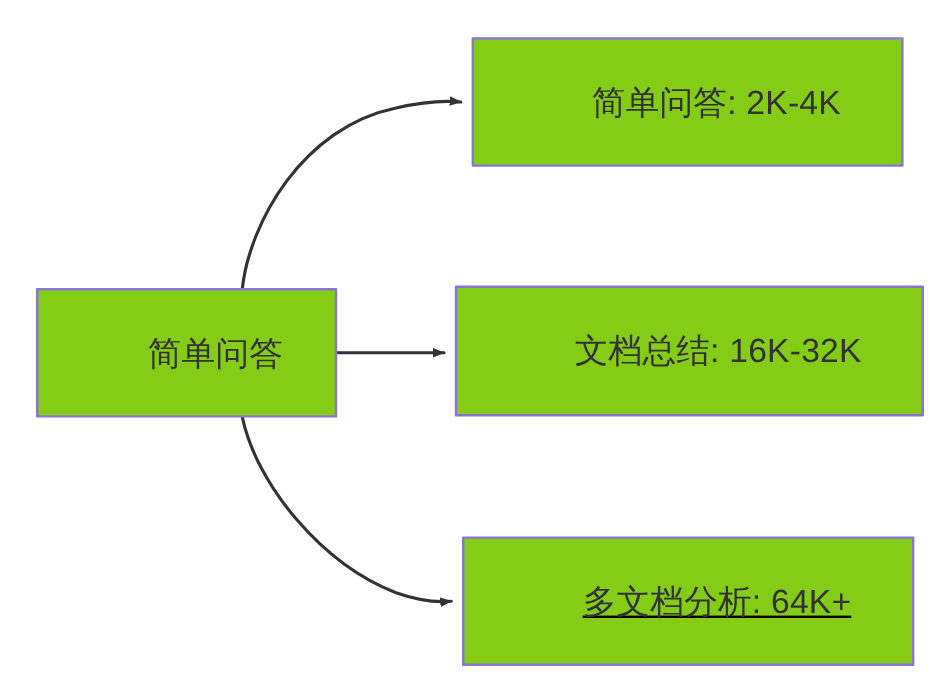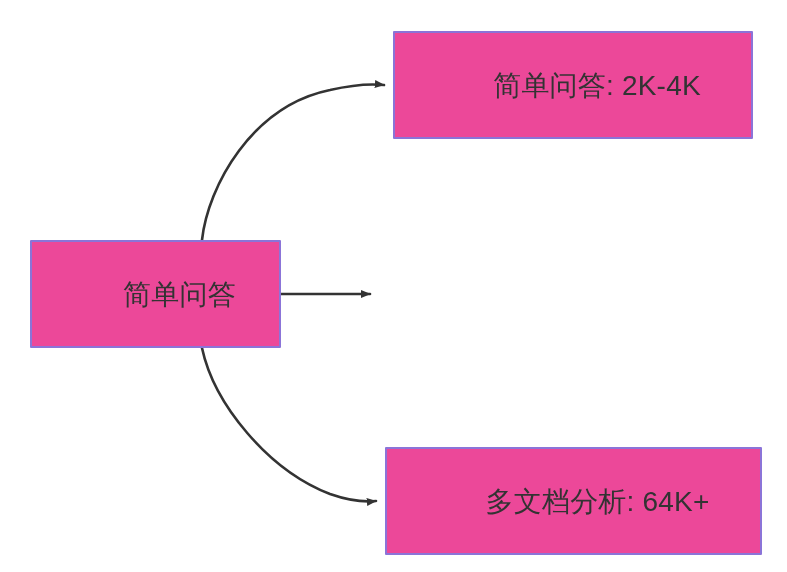--- a/index.html
+++ b/index.html
@@ -21,40 +21,40 @@
     position: absolute;
     left: 0;
     top: 0;
     width: 787px;
     height: 572px;
     pointer-events: none;
   }
   .node {
     position: absolute;
     box-sizing: border-box;
-    background: #ec4899;
+    background: #84cc16;
     border: 2.4px solid #8B74D8;
     border-radius: 1px;
     display: flex;
     align-items: center;
     justify-content: center;
     text-align: right;
     padding-left: 48px;
   }
   .node-label {
     font-size: 28px;
     line-height: 1.25;
     color: #333333;
     letter-spacing: 0.2px;
     white-space: nowrap;
   }
   #node-root   { left: 30px;  top: 240px; width: 251px; height: 108px; }
   #node-simple { left: 393px; top: 31px;  width: 360px; height: 108px; }
   #node-doc    { left: 379px; top: 238px; width: 391px; height: 109px; }
-  #node-multi  { left: 385px; top: 447px; width: 377px; height: 108px; }
+  #node-multi  { left: 385px; top: 447px; width: 377px; height: 108px; text-decoration: underline; }
 </style>
 </head>
 <body>
 
 <div id="diagram-canvas">
 
   <svg id="edge-layer" viewBox="0 0 787 572" width="787" height="572" xmlns="http://www.w3.org/2000/svg">
     <defs>
       <marker id="arrowhead" markerWidth="10" markerHeight="8" refX="9.2" refY="4" orient="auto" markerUnits="userSpaceOnUse">
         <path d="M 0 0 L 10 4 L 0 8 z" fill="#333333"></path>
@@ -69,18 +69,21 @@
   </svg>
 
   <div class="node" id="node-root">
     <span class="node-label">简单问答</span>
   </div>
 
   <div class="node" id="node-simple">
     <span class="node-label">简单问答: 2K-4K</span>
   </div>
 
+  <div class="node" id="node-doc">
+    <span class="node-label">文档总结: 16K-32K</span>
+  </div>
 
   <div class="node" id="node-multi">
     <span class="node-label">多文档分析: 64K+</span>
   </div>
 
 </div>
 
 </body></html>

